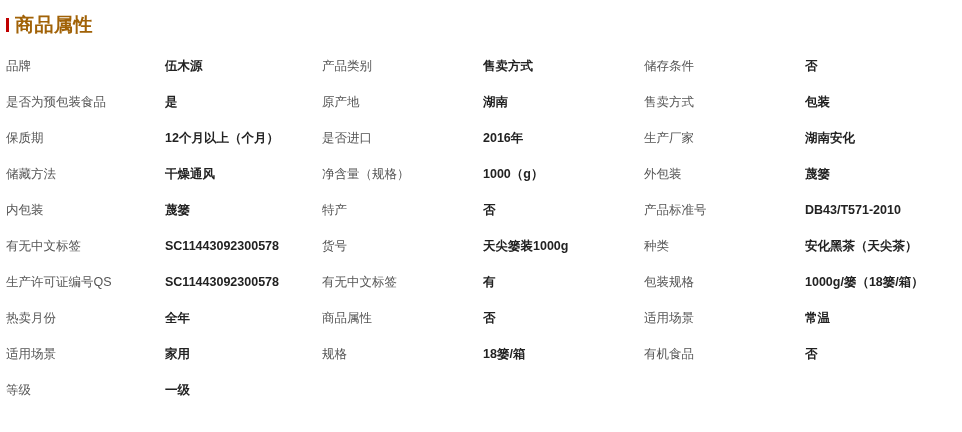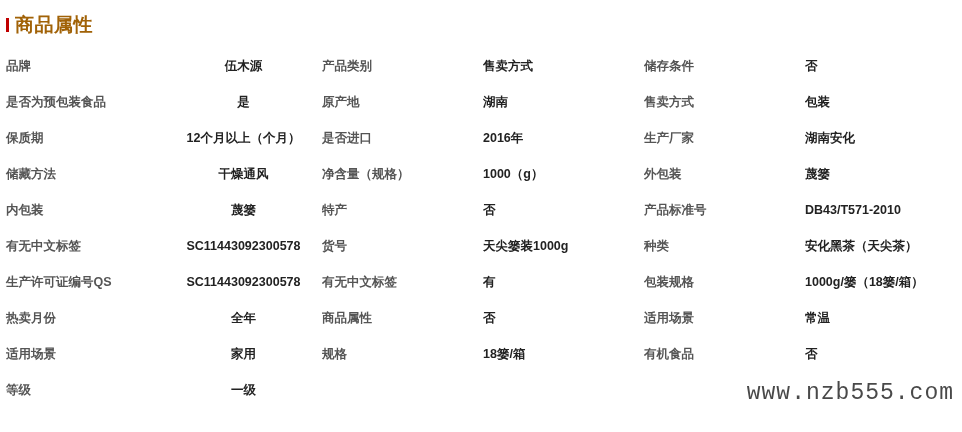--- a/index.html
+++ b/index.html
@@ -52,30 +52,30 @@
     color: #4a4a4a;
     padding: 0;
     height: 36px;
     vertical-align: middle;
     white-space: nowrap;
     overflow: hidden;
     text-overflow: ellipsis;
   }
   td.label {
     color: #555555;
-    font-weight: bold;
+    font-weight: normal;
   }
   td.value {
     color: #222222;
     font-weight: bold;
   }
   col.c-label { width: 161px; }
   col.c-value { width: 161px; }
   .pad-l { padding-left: 6px !important; }
-  .pad-l2 { padding-left: 4px !important; text-align: center; }
+  .pad-l2 { padding-left: 4px !important; }
   .watermark {
     position: absolute;
     right: 8px;
     bottom: 26px;
     font-family: "Liberation Mono", "DejaVu Sans Mono", monospace;
     font-size: 23px;
     color: #3a3a3a;
     letter-spacing: 1px;
     opacity: 0.92;
     user-select: none;
@@ -177,15 +177,14 @@
         <td class="label pad-l">等级</td>
         <td class="value pad-l2">一级</td>
         <td class="label"></td>
         <td class="value"></td>
         <td class="label"></td>
         <td class="value"></td>
       </tr>
     </tbody>
   </table>
 
-  <div class="watermark">www.nzb555.com</div>
 
 </div>
 
 </body></html>

